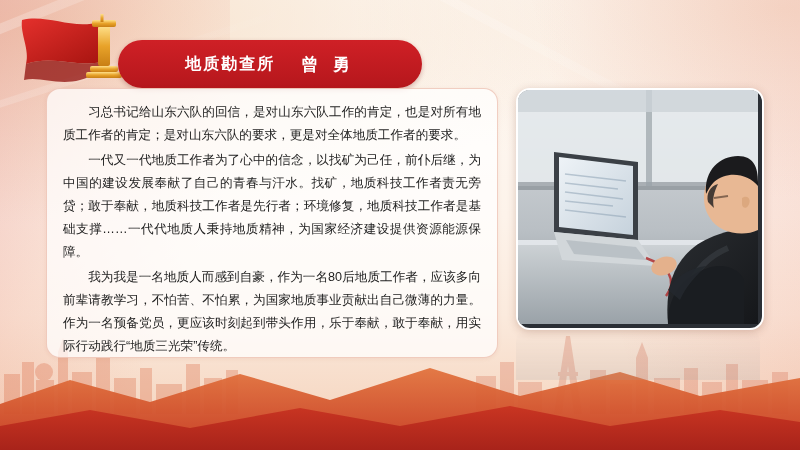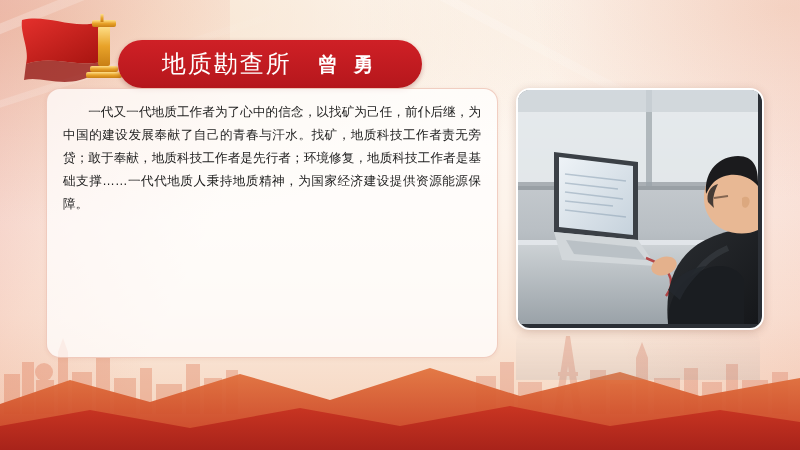--- a/index.html
+++ b/index.html
@@ -88,27 +88,27 @@
     border-radius: 24px;
     background: linear-gradient(180deg, #cf2026 0%, #b5171c 100%);
     box-shadow: 0 2px 5px rgba(120,10,10,0.28);
     display: flex;
     align-items: center;
     justify-content: center;
     gap: 26px;
   }
   .title-pill .t-main {
     color: #ffffff;
-    font-size: 24px;
-    font-weight: normal;
+    font-size: 16px;
+    font-weight: bold;
     letter-spacing: 2px;
   }
   .title-pill .t-name {
     color: #ffffff;
-    font-size: 20px;
+    font-size: 17px;
     font-weight: bold;
     letter-spacing: 5px;
   }
 
   
   .text-card {
     position: absolute;
     left: 46px;
     top: 88px;
     width: 452px;
@@ -257,21 +257,23 @@
       <rect x="86.5" y="0" width="3" height="8"></rect>
     </g>
   </svg>
 
   <div class="title-pill">
     <span class="t-main">地质勘查所</span>
     <span class="t-name">曾 勇</span>
   </div>
 
   <div class="text-card">
+    <p class="para">习总书记给山东六队的回信，是对山东六队工作的肯定，也是对所有地质工作者的肯定；是对山东六队的要求，更是对全体地质工作者的要求。</p>
     <p class="para">一代又一代地质工作者为了心中的信念，以找矿为己任，前仆后继，为中国的建设发展奉献了自己的青春与汗水。找矿，地质科技工作者责无旁贷；敢于奉献，地质科技工作者是先行者；环境修复，地质科技工作者是基础支撑……一代代地质人秉持地质精神，为国家经济建设提供资源能源保障。</p>
+    <p class="para">我为我是一名地质人而感到自豪，作为一名80后地质工作者，应该多向前辈请教学习，不怕苦、不怕累，为国家地质事业贡献出自己微薄的力量。作为一名预备党员，更应该时刻起到带头作用，乐于奉献，敢于奉献，用实际行动践行“地质三光荣”传统。</p>
   </div>
 
   <div class="photo-frame">
     <svg width="240" height="234" viewBox="0 0 240 234">
       <defs>
         <linearGradient id="wallG" x1="0" y1="0" x2="0" y2="1">
           <stop offset="0%" stop-color="#d9dde0"></stop>
           <stop offset="60%" stop-color="#b9bfc4"></stop>
           <stop offset="100%" stop-color="#8e969c"></stop>
         </linearGradient>

